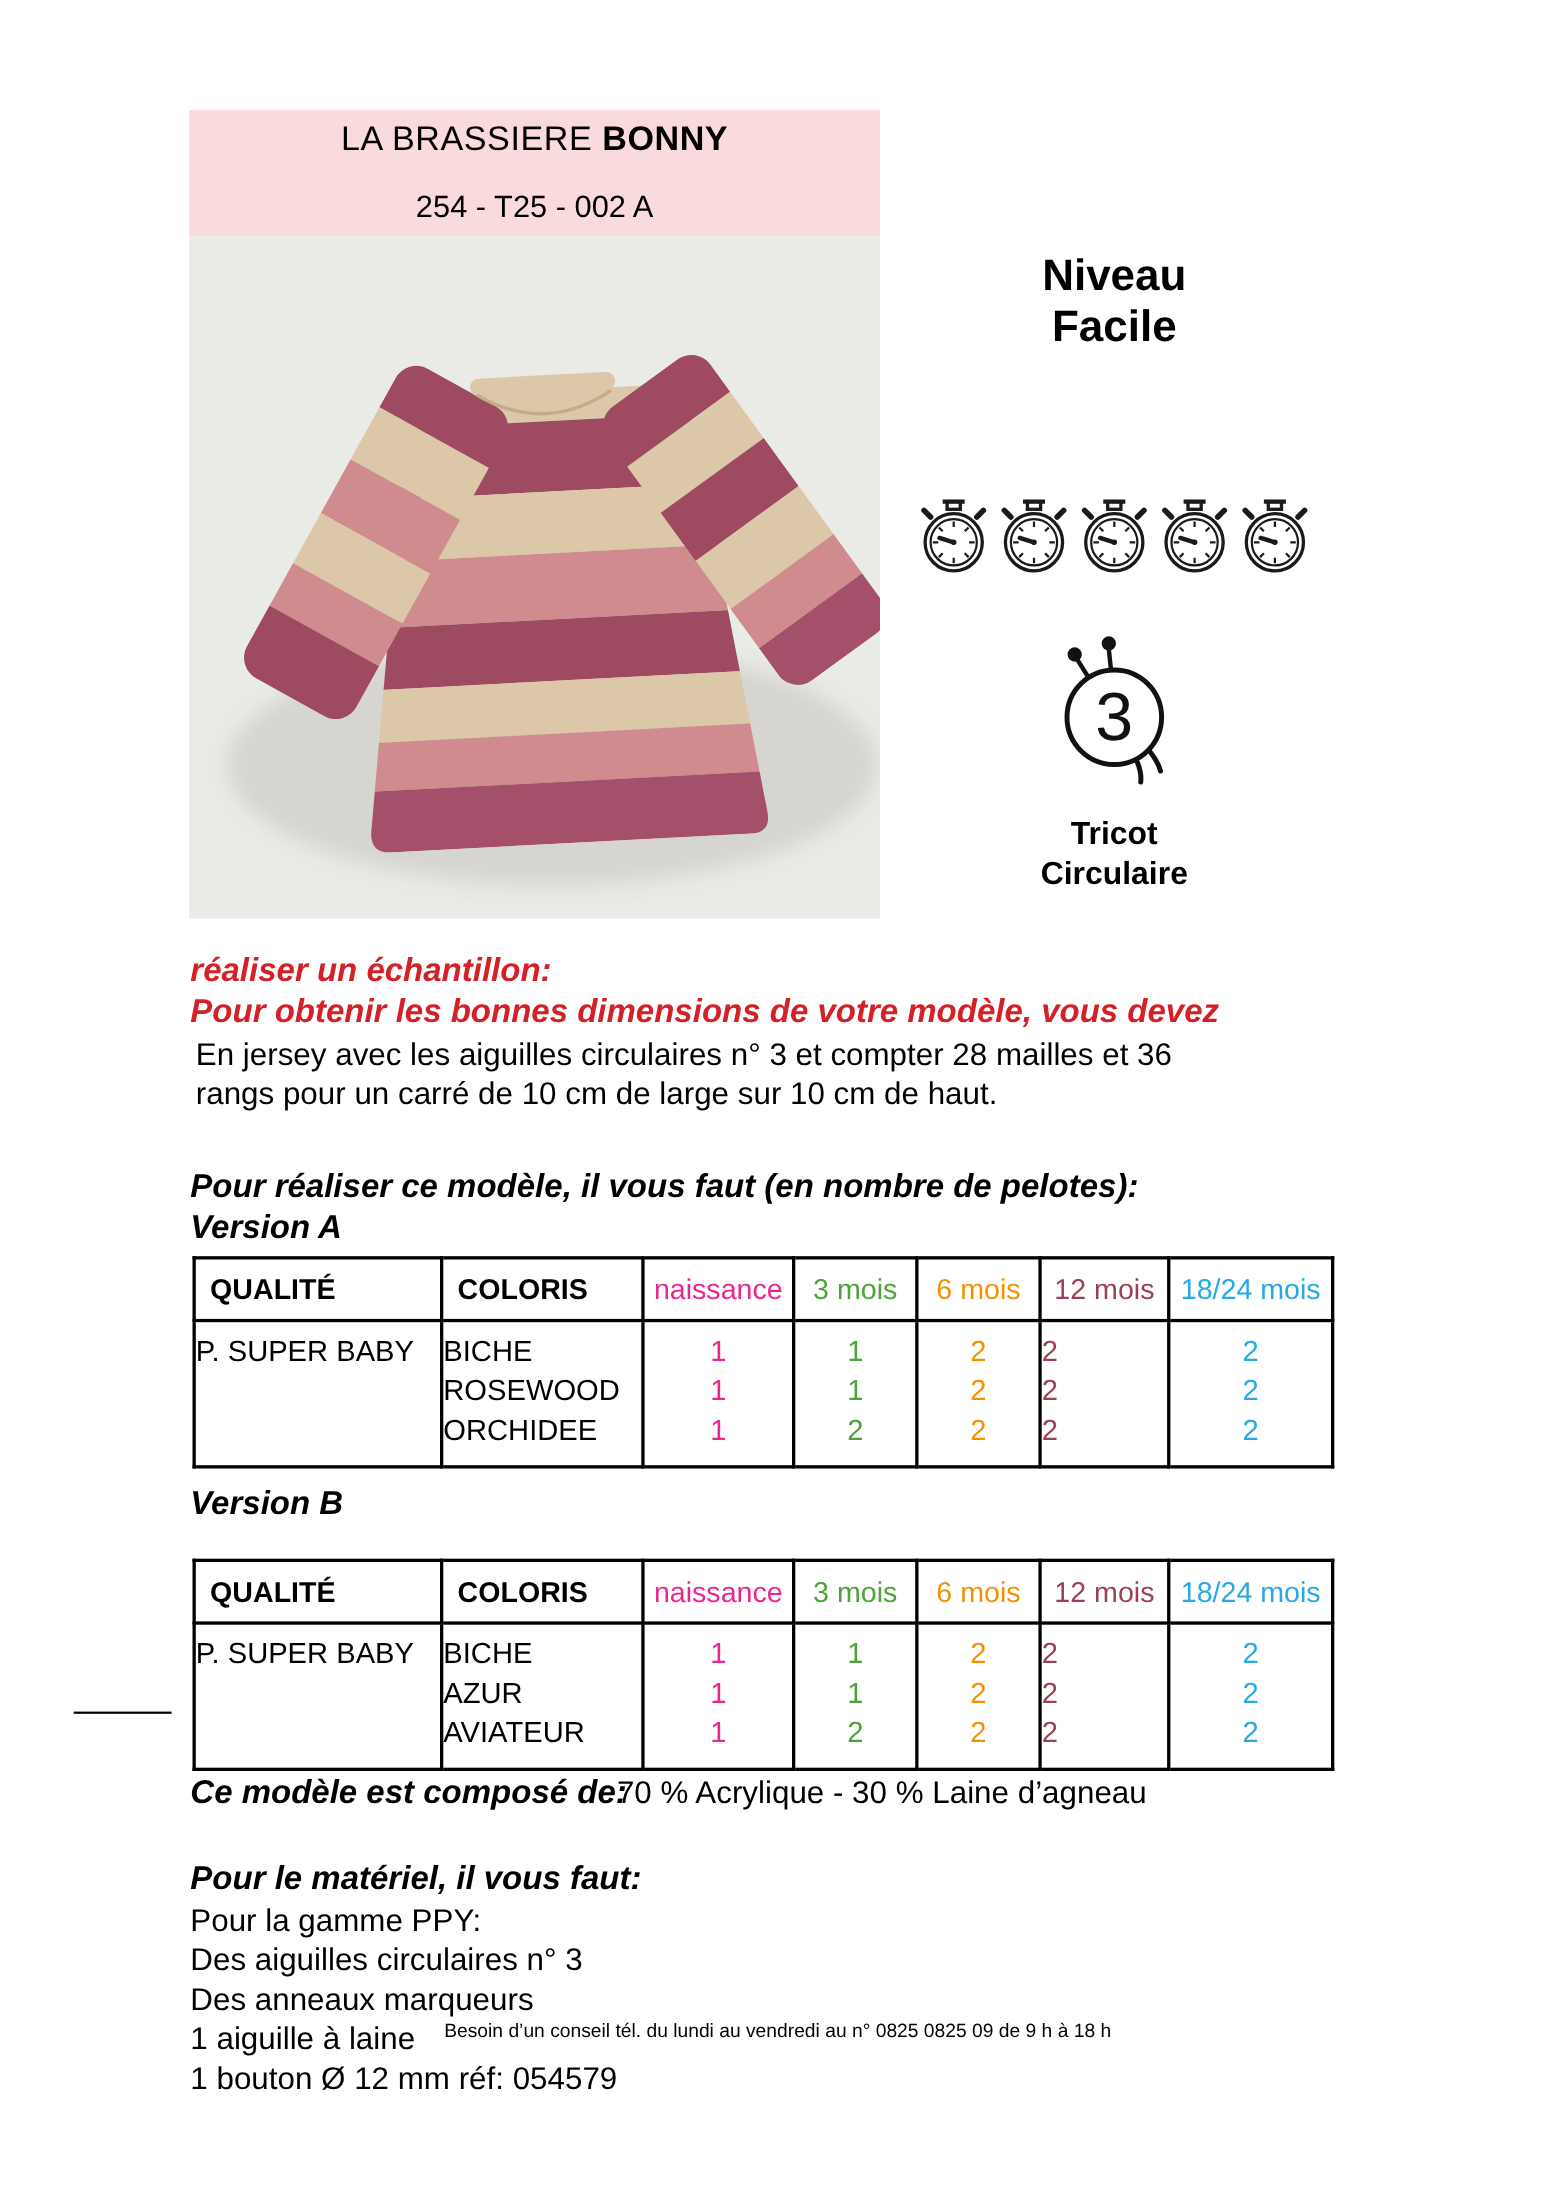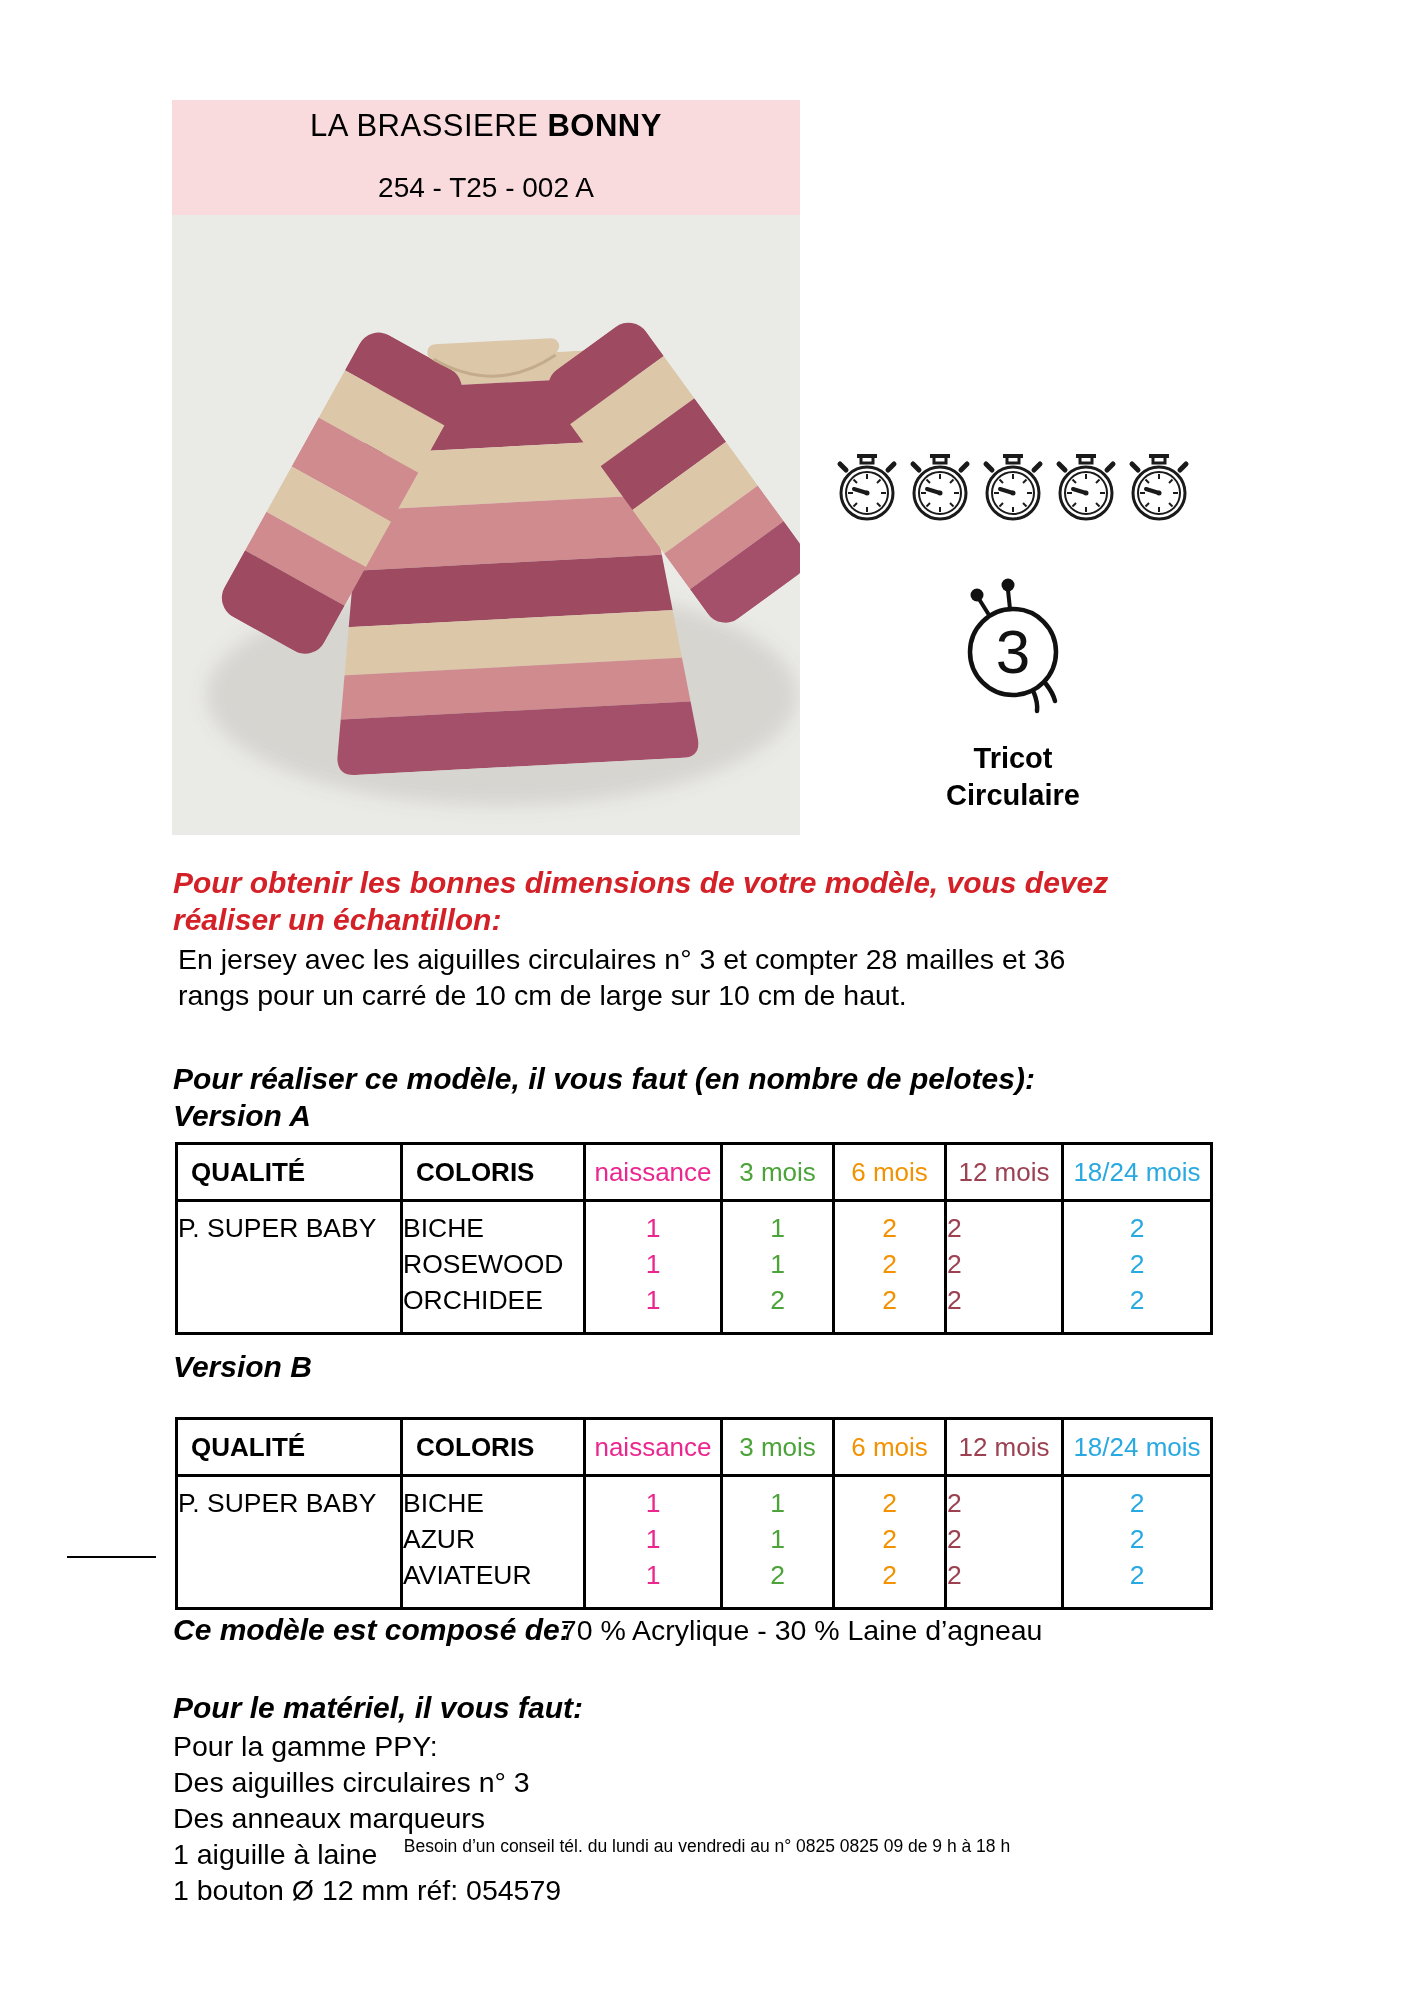--- a/index.html
+++ b/index.html
@@ -112,20 +112,24 @@
           <rect x="-54" y="250" width="116" height="52" fill="#a5506a"></rect>
         </g>
 
         <rect x="266" y="126" width="132" height="16" rx="8" fill="#dcc7a9"></rect>
         <path d="M 272,140 Q 332,180 394,142 L 394,132 L 272,132 Z" fill="#dcc7a9"></path>
         <path d="M 272,141 Q 332,180 394,143" fill="none" stroke="#c3ab8c" stroke-width="3"></path>
       </g>
     </svg>
   </div>
 
+  <div class="level">
+    <div>Niveau</div>
+    <div>Facile</div>
+  </div>
 
   <div class="watch-row">
     <svg class="sw" width="64" height="70" viewBox="0 0 64 70">
       <g fill="none" stroke="#1a1a1a">
         <rect x="26" y="3" width="12" height="7" stroke-width="3"></rect>
           <line x1="22" y1="3" x2="42" y2="3" stroke-width="4"></line>
         <line x1="11" y1="17" x2="5" y2="11" stroke-width="5" stroke-linecap="round"></line>
         <line x1="53" y1="17" x2="59" y2="11" stroke-width="5" stroke-linecap="round"></line>
         <circle cx="32" cy="40" r="26" stroke-width="3"></circle>
         <circle cx="32" cy="40" r="21" stroke-width="2"></circle>
@@ -235,22 +239,22 @@
     <circle cx="60" cy="13" r="6.5" fill="#111"></circle>
     <text x="65" y="101" text-anchor="middle" font-family="Liberation Sans, sans-serif" font-size="62" font-weight="400" fill="#111">3</text>
   </svg>
 
   <div class="technique">
     <div>Tricot</div>
     <div>Circulaire</div>
   </div>
 
   <div class="red-heading" style="color: rgb(212, 32, 39);">
+    <div>réaliser un échantillon:</div>
     <div>Pour obtenir les bonnes dimensions de votre modèle, vous devez</div>
-    <div>réaliser un échantillon:</div>
   </div>
   <div class="gauge-body">
     <div>En jersey avec les aiguilles circulaires n° 3 et compter 28 mailles et 36</div>
     <div>rangs pour un carré de 10 cm de large sur 10 cm de haut.</div>
   </div>
 
   <div class="pelotes-heading">
     <div>Pour réaliser ce modèle, il vous faut (en nombre de pelotes):</div>
     <div>Version A</div>
   </div>

